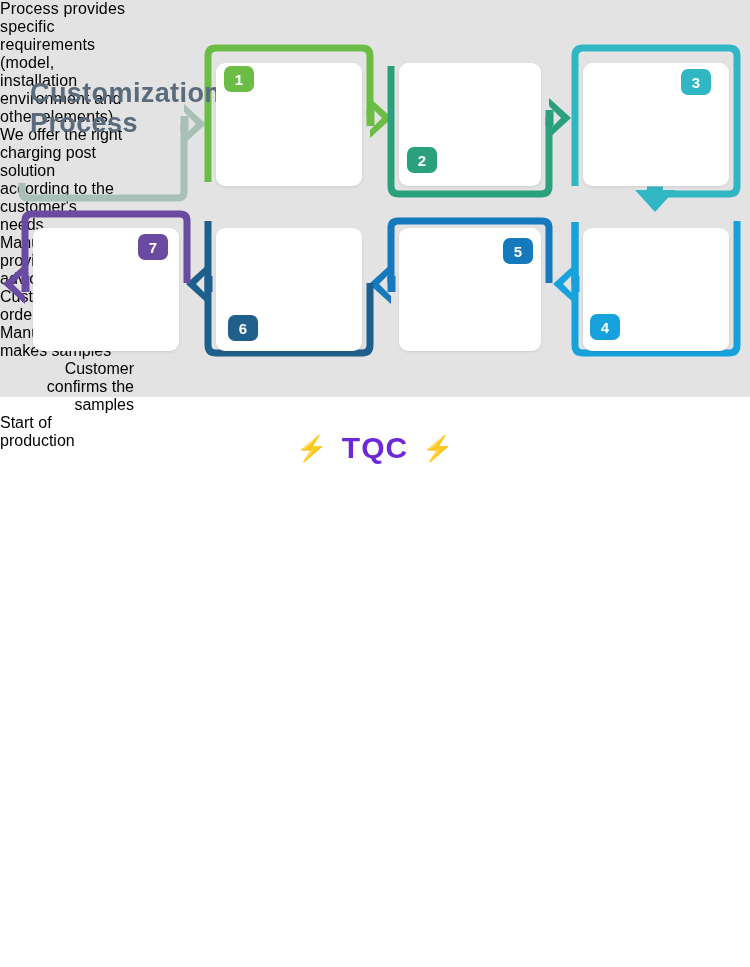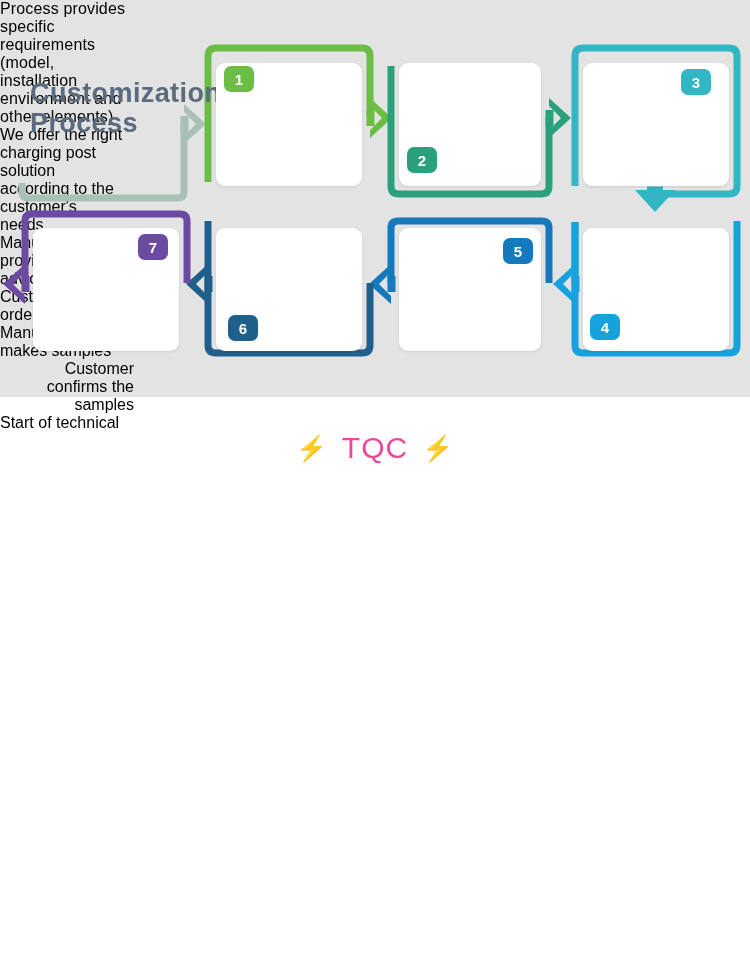--- a/index.html
+++ b/index.html
@@ -40,21 +40,21 @@
   .t3{left:591px;top:105px;width:134px;}
   .t4{left:591px;top:265px;width:134px;}
   .t5{left:407px;top:263px;width:130px;}
   .t6{left:224px;top:265px;width:134px;text-align:right;}
   .t7{left:45px;top:265px;width:128px;}
 
   
   #tqc-header{position:absolute;left:0;top:425px;width:750px;height:46px;
     display:flex;align-items:center;justify-content:center;gap:14px;}
   #tqc-header .bolt{color:#e8342a;font-size:25px;line-height:1;font-weight:bold;}
-  #tqc-header .tqc-word{color:#ec4899;font-size:30px;font-weight:normal;letter-spacing:1px;}
+  #tqc-header .tqc-word{color:#6d28d9;font-size:30px;font-weight:bold;letter-spacing:1px;}
 
   
   #flow{position:absolute;left:0;top:471px;width:750px;height:496px;}
   #flow-svg{position:absolute;left:0;top:0;width:750px;height:496px;}
 </style>
 </head>
 <body>
 
 <div id="root">
 
@@ -117,21 +117,21 @@
     <div class="badge b5">5</div>
     <div class="badge b6">6</div>
     <div class="badge b7">7</div>
 
     <div class="ptext t1">Process provides specific requirements (model, installation environment and other elements)</div>
     <div class="ptext t2">We offer the right charging post solution according to the customer's needs.</div>
     <div class="ptext t3">Manufacturers provide technical advice</div>
     <div class="ptext t4">Customer sample order</div>
     <div class="ptext t5">Manufacturer makes samples</div>
     <div class="ptext t6">Customer confirms the samples</div>
-    <div class="ptext t7">Start of technical</div>
+    <div class="ptext t7">Start of production</div>
   </div>
 
   <div id="tqc-header">
     <span class="bolt">⚡</span>
     <span class="tqc-word">TQC</span>
     <span class="bolt">⚡</span>
   </div>
 
   <div id="flow">
 

